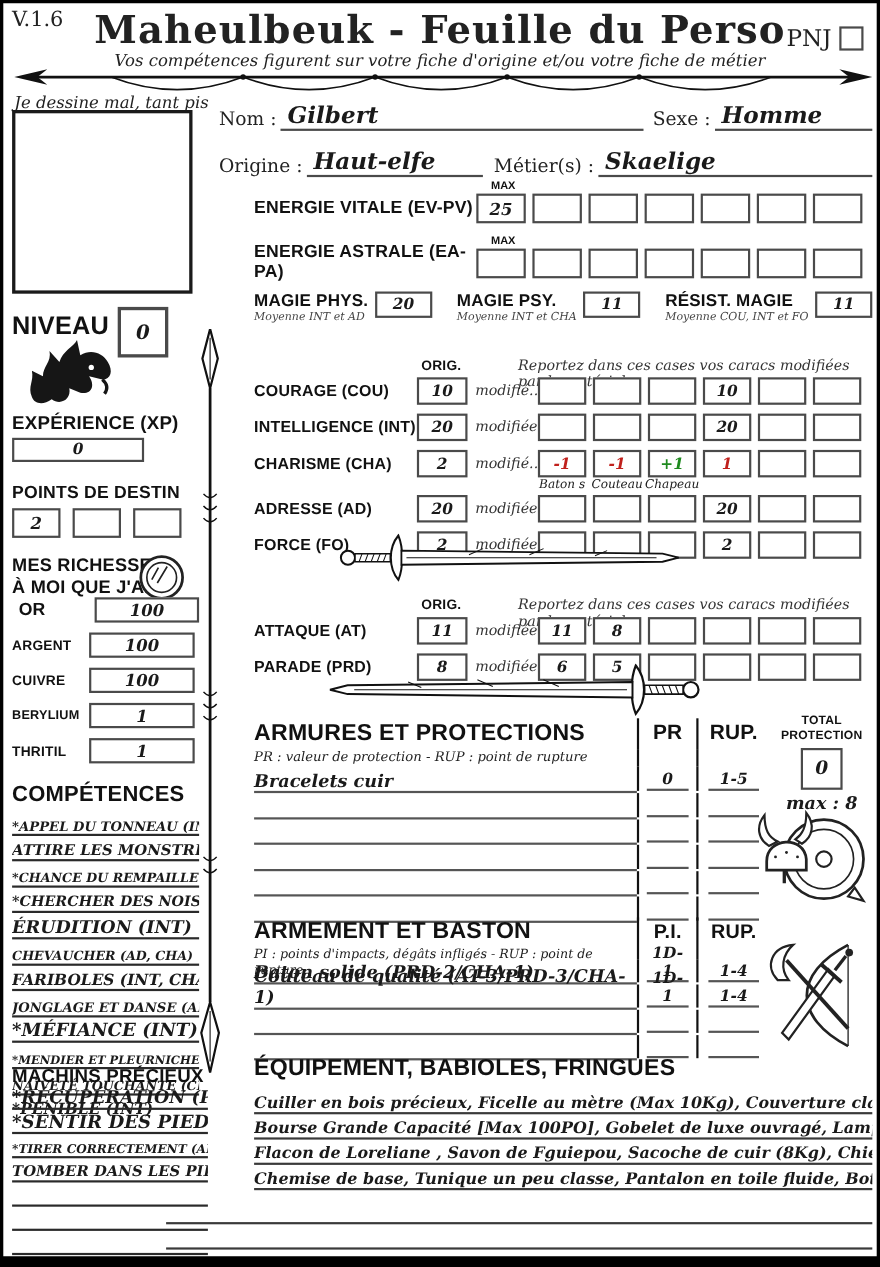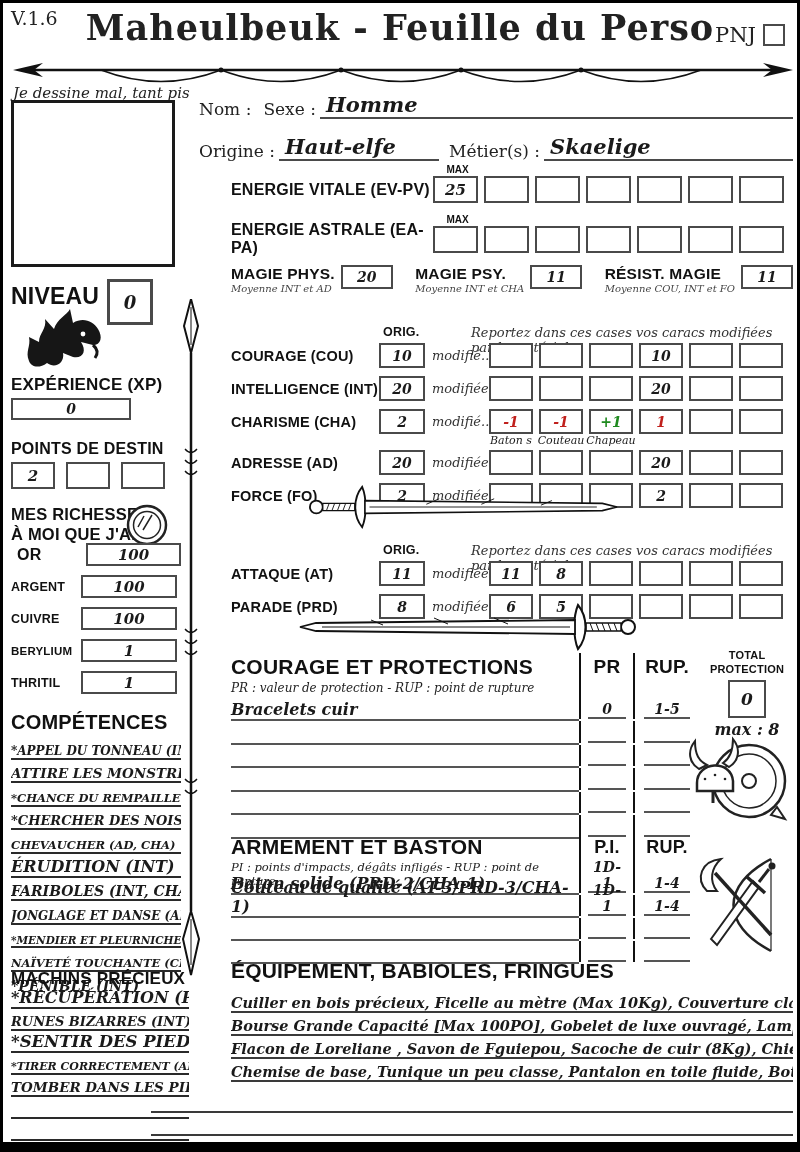--- a/index.html
+++ b/index.html
@@ -56,37 +56,39 @@
 <body>
 
 <div class="page">
 
   <div class="abs cal" style="left:8px;top:4px;font-size:19px;">V.1.6</div>
   <div class="abs cal" style="left:0;top:4px;width:100%;text-align:center;font-size:35px;font-weight:700;letter-spacing:1px;">Maheulbeuk - Feuille du Perso</div>
   <div class="abs" style="right:12px;top:20px;display:flex;align-items:center;gap:7px;">
     <span class="cal" style="font-size:21px;">PNJ</span>
     <span class="box" style="width:22px;height:22px;border-width:2px;"></span>
   </div>
+  <div class="abs cal-i" style="left:0;top:43px;width:100%;text-align:center;font-size:15px;">Vos compétences figurent sur votre fiche d'origine et/ou votre fiche de métier</div>
 
   <svg class="abs" style="left:8px;top:58px;" width="784" height="26" viewBox="0 0 784 26">
     <line x1="18" y1="9" x2="766" y2="9" stroke="#111" stroke-width="2.5"></line>
     <polygon points="2,9 32,2 23,9 32,16" fill="#111"></polygon>
     <polygon points="782,9 752,2 761,9 752,16" fill="#111"></polygon>
     <path d="M90,9 Q150,32 210,9 M210,9 Q270,32 330,9 M330,9 Q390,32 450,9 M450,9 Q510,32 570,9 M570,9 Q630,32 690,9" stroke="#111" fill="none" stroke-width="1.5"></path>
     <circle cx="210" cy="9" r="2.5" fill="#111"></circle>
       <circle cx="330" cy="9" r="2.5" fill="#111"></circle>
     <circle cx="450" cy="9" r="2.5" fill="#111"></circle>
       <circle cx="570" cy="9" r="2.5" fill="#111"></circle>
   </svg>
 
   <div class="abs cal-i" style="left:10px;top:81px;font-size:15px;">Je dessine mal, tant pis</div>
   <div class="abs" style="left:8px;top:97px;width:158px;height:161px;border:3px solid #1a1a1a;"></div>
 
   <div class="abs idrow" style="left:196px;top:90px;width:594px;">
     <span class="lab cal">Nom :</span>
+    <span class="fill val hand" style="width:330px;">Gilbert</span>
     <span class="lab cal" style="margin-left:8px;">Sexe :</span>
     <span class="fill val hand" style="flex:1;">Homme</span>
   </div>
   <div class="abs idrow" style="left:196px;top:132px;width:594px;">
     <span class="lab cal">Origine :</span>
     <span class="fill val hand" style="width:160px;">Haut-elfe</span>
     <span class="lab cal" style="margin-left:10px;">Métier(s) :</span>
     <span class="fill val hand" style="flex:1;">Skaelige</span>
   </div>
 
@@ -466,21 +468,21 @@
     <path d="M17,20 L52,20 L52,28 L17,28 Z" fill="#fff" stroke="#111" stroke-width="1.5"></path>
     <path d="M24,20 l-3,8 M30,20 l-3,8 M36,20 l-3,8 M42,20 l-3,8 M48,20 l-3,8" stroke="#111" stroke-width="1"></path>
     <path d="M60,2 C50,14 50,34 60,46 C65,34 65,14 60,2 Z" fill="#fff" stroke="#111" stroke-width="2"></path>
     <path d="M63,17 L322,20 L338,24 L322,28 L63,31 Z" fill="#fff" stroke="#111" stroke-width="1.8"></path>
     <line x1="68" y1="24" x2="316" y2="24" stroke="#111" stroke-width="1"></line>
     <path d="M130,21 l14,-6 M190,21 l14,-6 M255,22 l12,-5" stroke="#111" stroke-width="1"></path>
   </svg>
 
   <div class="abs tbl" style="left:228px;top:650px;width:468px;grid-template-columns:1fr 54px 66px;">
     <div style="height:28px;display:flex;align-items:center;">
-        <span class="hd" style="font-size:21px;">COURAGE ET PROTECTIONS</span>
+        <span class="hd" style="font-size:21px;">ARMURES ET PROTECTIONS</span>
       </div>
     <div class="vln hd" style="display:flex;align-items:center;justify-content:center;font-size:19px;">PR</div>
     <div class="vln hd" style="display:flex;align-items:center;justify-content:center;font-size:19px;">RUP.</div>
     <div class="cal-i" style="height:16px;font-size:12px;">PR : valeur de protection - RUP : point de rupture</div>
     <div class="vln"></div>
       <div class="vln"></div>
     <div class="tname hand" style="height:22px;font-size:16px;">Bracelets cuir</div>
     <div class="vln tval" style="height:22px;">
         <span class="hand">0</span>
       </div>
@@ -678,32 +680,32 @@
           <span class="hand">1</span>
         </span>
     </div>
   </div>
   <div class="abs hd" style="left:8px;top:708px;font-size:20px;">COMPÉTENCES</div>
   <div class="abs complist" style="left:8px;top:733px;width:170px;">
     <div class="ci" style="font-size:12px;">*APPEL DU TONNEAU (INT)</div>
     <div class="ci" style="font-size:13.5px;">ATTIRE LES MONSTRES</div>
     <div class="ci" style="font-size:11.5px;">*CHANCE DU REMPAILLEUR</div>
     <div class="ci" style="font-size:13px;">*CHERCHER DES NOISES</div>
+    <div class="ci" style="font-size:16px;">ÉRUDITION (INT)</div>
     <div class="ci" style="font-size:11.5px;">CHEVAUCHER (AD, CHA)</div>
-    <div class="ci" style="font-size:16px;">ÉRUDITION (INT)</div>
     <div class="ci" style="font-size:14px;">FARIBOLES (INT, CHA)</div>
     <div class="ci" style="font-size:12px;">JONGLAGE ET DANSE (AD)</div>
+    <div class="ci" style="font-size:16.5px;">*MÉFIANCE (INT)</div>
     <div class="ci" style="font-size:10.5px;">*MENDIER ET PLEURNICHER (INT)</div>
     <div class="ci" style="font-size:11.5px;">NAÏVETÉ TOUCHANTE (CHA)</div>
     <div class="ci nob" style="font-size:14px;">*PÉNIBLE (INT)</div>
   </div>
   <div class="abs hd" style="left:8px;top:966px;font-size:17px;">MACHINS PRÉCIEUX</div>
   <div class="abs machlist" style="left:8px;top:984px;width:178px;">
     <div class="ci" style="font-size:16px;">*RÉCUPÉRATION (PA)</div>
-    <div class="ci" style="font-size:13px;">RUNES BIZARRES (INT)</div>
     <div class="ci" style="font-size:16.5px;">*SENTIR DES PIEDS</div>
     <div class="ci" style="font-size:11px;">*TIRER CORRECTEMENT (AD)</div>
     <div class="ci" style="font-size:13.5px;">TOMBER DANS LES PIÈGES</div>
     <div class="ci"></div>
     <div class="ci"></div>
     <div class="ci"></div>
   </div>
 
   <svg class="abs" style="left:168px;top:296px;" width="40" height="680" viewBox="0 0 40 680">
     <polygon points="20,0 27,27 20,54 13,27" fill="#fff" stroke="#111" stroke-width="2"></polygon>

